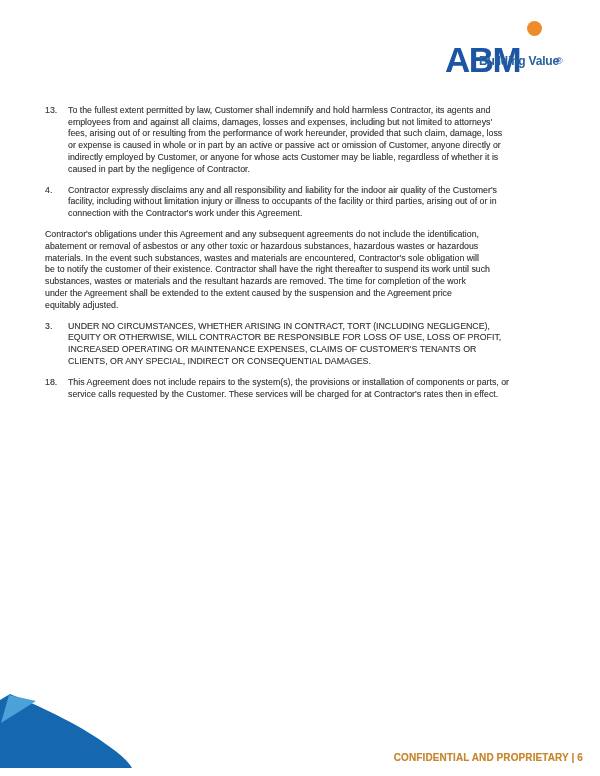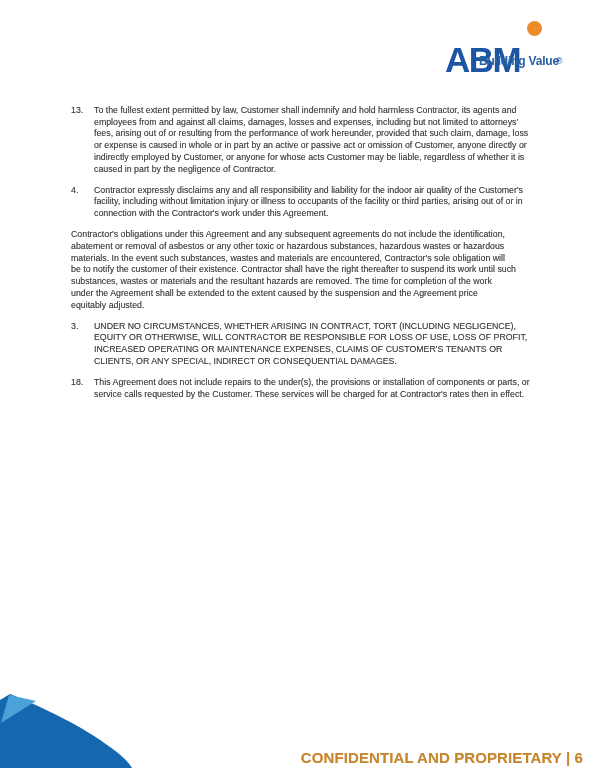--- a/index.html
+++ b/index.html
@@ -30,37 +30,37 @@
   }
   .logo-tagline{
     position:absolute;left:39px;top:36px;
     font-size:12px;font-weight:700;letter-spacing:-0.2px;
     color:#27609f;
   }
 
   
   .terms{
     position:absolute;top:105px;left:0;width:600px;
-    padding-left:71px;box-sizing:border-box;
+    padding-left:45px;box-sizing:border-box;
   }
   .term{
     display:flex;
     margin-bottom:9.5px;
     color:#3f3f3f;
     font-size:8.8px;line-height:11.7px;
     text-shadow:0 0 0.4px rgba(70,70,70,0.55);
   }
   .term-number{width:23px;flex:none;}
   .term-text{flex:none;white-space:pre;}
 
   
   .swoosh{position:absolute;left:0;bottom:8px;width:134px;height:76px;}
   .footer-label{
     position:absolute;top:752px;right:17px;
-    font-size:15px;line-height:12px;font-weight:700;
+    font-size:10px;line-height:12px;font-weight:700;
     color:#c8862e;letter-spacing:0.1px;
     text-shadow:0 0 0.4px rgba(200,134,46,0.5);
   }
 </style>
 </head>
 <body>
 
 <div class="page">
 
   <div class="logo">
@@ -97,21 +97,21 @@
     </div>
     <div class="term">
       <div class="term-number">3.</div>
       <div class="term-text">UNDER NO CIRCUMSTANCES, WHETHER ARISING IN CONTRACT, TORT (INCLUDING NEGLIGENCE),
 EQUITY OR OTHERWISE, WILL CONTRACTOR BE RESPONSIBLE FOR LOSS OF USE, LOSS OF PROFIT,
 INCREASED OPERATING OR MAINTENANCE EXPENSES, CLAIMS OF CUSTOMER'S TENANTS OR
 CLIENTS, OR ANY SPECIAL, INDIRECT OR CONSEQUENTIAL DAMAGES.</div>
     </div>
     <div class="term">
       <div class="term-number">18.</div>
-      <div class="term-text">This Agreement does not include repairs to the under(s), the provisions or installation of components or parts, or
+      <div class="term-text">This Agreement does not include repairs to the system(s), the provisions or installation of components or parts, or
 service calls requested by the Customer. These services will be charged for at Contractor's rates then in effect.</div>
     </div>
   </div>
 
   <svg class="swoosh" viewBox="0 0 134 76" aria-hidden="true">
     <path d="M 10 2 C 45 16 85 36 110 55 C 120 62 128 69 132 76 L 0 76 L 0 8 Z" fill="#1568b0"></path>
     <path d="M 9 3 L 36 9 L 1 31 Z" fill="#4aa2d9"></path>
   </svg>
 
   <div class="footer-label">

